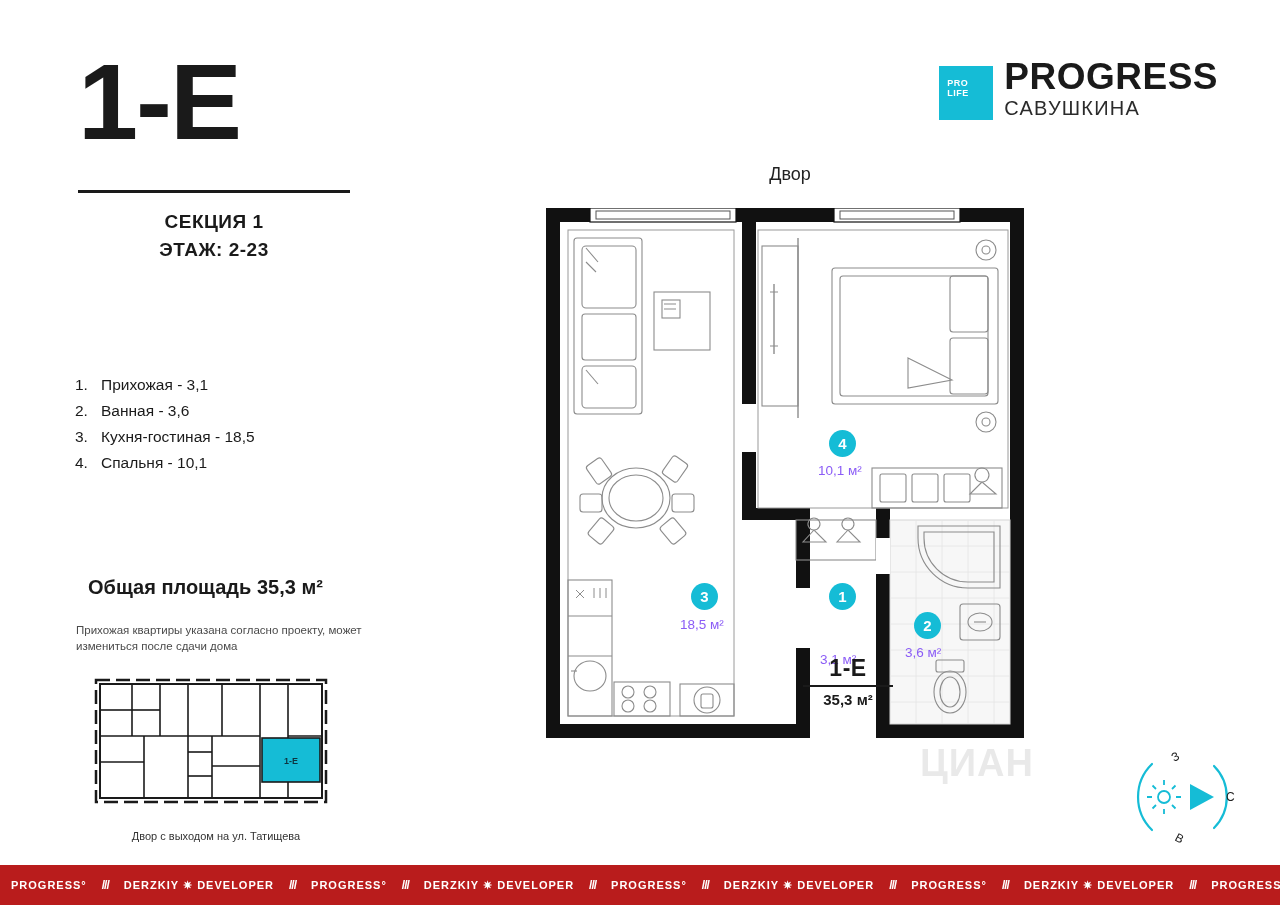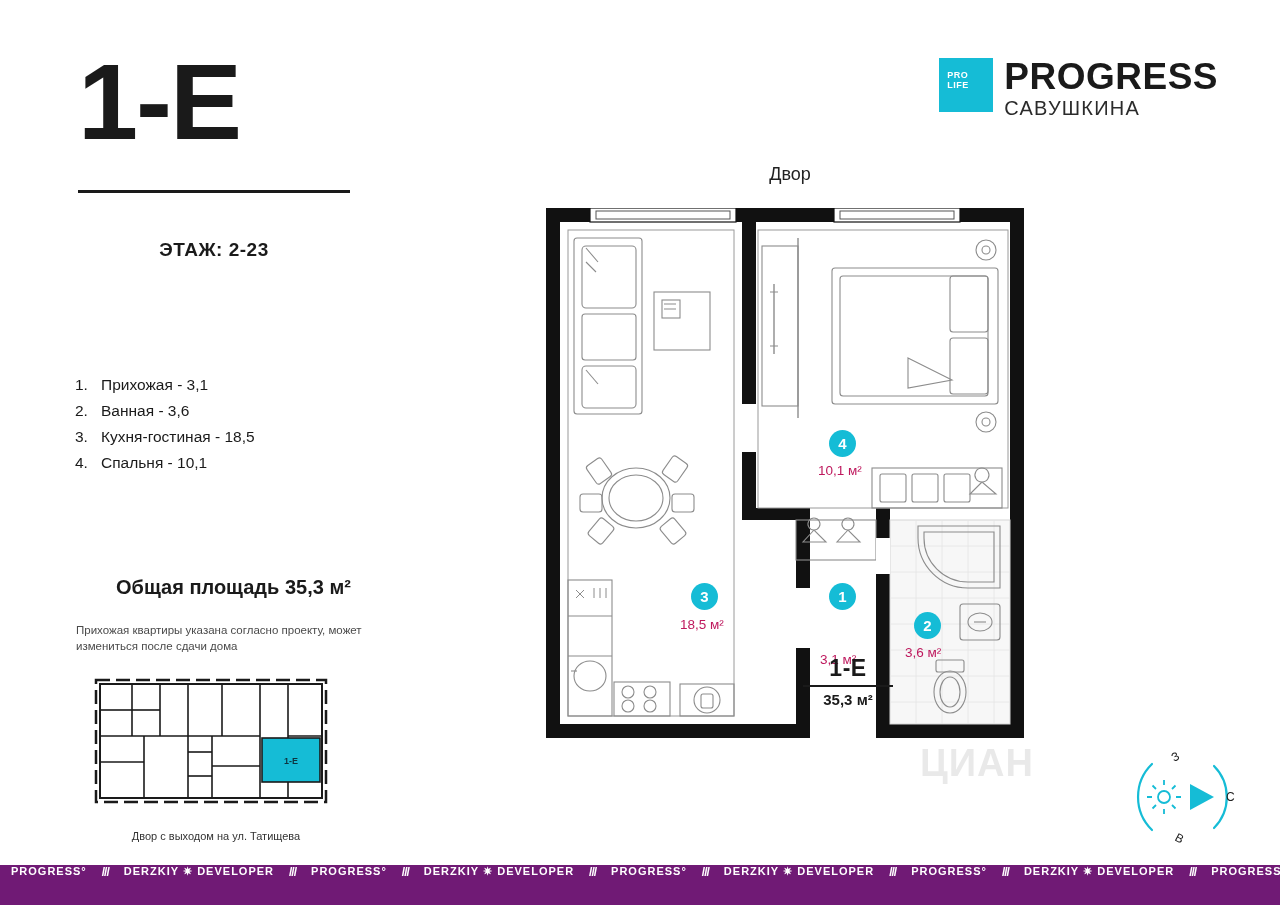--- a/index.html
+++ b/index.html
@@ -59,21 +59,20 @@
     color: #1a1a1a;
   }
   .room-num { width: 26px; }
   .room-text { white-space: nowrap; }
 
   .total-area {
     position: absolute;
     left: 88px; top: 576px;
     font-size: 20px;
     font-weight: bold;
-    margin-left: 28px;
   }
   .disclaimer {
     position: absolute;
     left: 76px; top: 622px;
     width: 290px;
     font-size: 11.5px;
     line-height: 16px;
     color: #4a4a4a;
   }
 
@@ -91,21 +90,21 @@
     text-align: center;
     font-size: 11px;
     color: #333;
   }
 
   
   .logo {
     position: absolute;
     right: 62px; top: 58px;
     display: flex;
-    align-items: flex-start;
+    align-items: flex-end;
     padding-left: 44px;
   }
   .logo-mark {
     width: 54px; height: 54px;
     background: #15bcd6;
     color: #fff;
     font-size: 9px;
     font-weight: bold;
     line-height: 10px;
     padding: 12px 0 0 8px;
@@ -151,21 +150,21 @@
     color: #fff;
     font-size: 15px;
     font-weight: bold;
     display: flex;
     align-items: center;
     justify-content: center;
   }
   .area-lbl {
     position: absolute;
     font-size: 13.5px;
-    color: #be185d;
+    color: #8b5cf6;
     white-space: nowrap;
   }
   .summary {
     position: absolute;
     left: 800px; top: 655px;
     width: 96px;
     text-align: center;
   }
   .summary-code {
     font-size: 23px;
@@ -199,23 +198,23 @@
     left: 1128px; top: 742px;
     width: 110px; height: 110px;
   }
   .compass svg { display: block; }
 
   
   .footer {
     position: absolute;
     left: 0; bottom: 0;
     width: 1280px; height: 40px;
-    background: #701a75;
+    background: #b91c1c;
     display: flex;
-    align-items: flex-start;
+    align-items: center;
     overflow: hidden;
   }
   .f-item {
     color: #ffffff;
     font-size: 11px;
     font-weight: bold;
     letter-spacing: 1px;
     white-space: nowrap;
     padding: 0 11px;
   }
@@ -227,20 +226,21 @@
     padding: 0 4px;
   }
 </style>
 </head>
 <body>
 
 <div id="page">
 
   <div class="plan-code">1-Е</div>
   <div class="code-rule"></div>
+  <div class="section-line">СЕКЦИЯ 1</div>
   <div class="floor-line">ЭТАЖ: 2-23</div>
 
   <div class="room-list">
     <div class="room-row">
       <span class="room-num">1.</span>
       <span class="room-text">Прихожая - 3,1</span>
     </div>
     <div class="room-row">
       <span class="room-num">2.</span>
       <span class="room-text">Ванная - 3,6</span>

